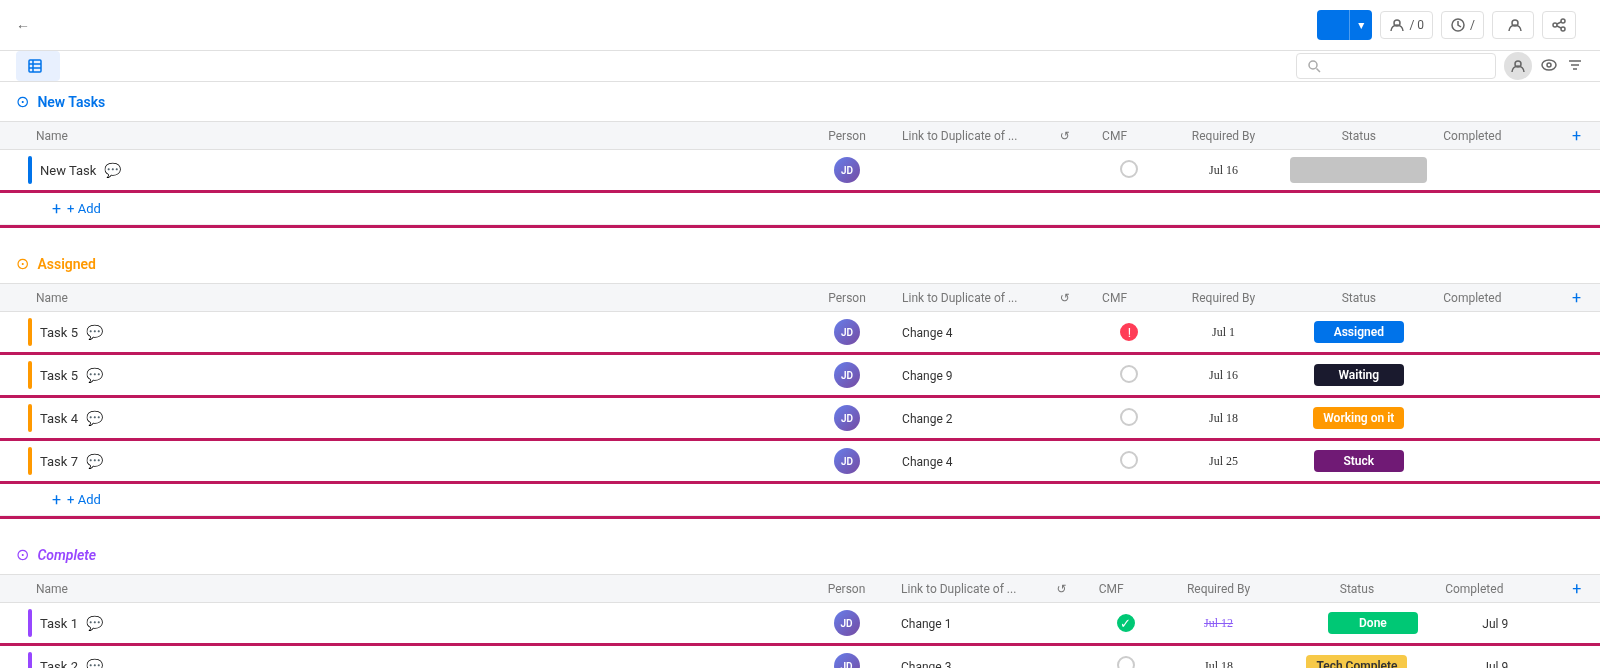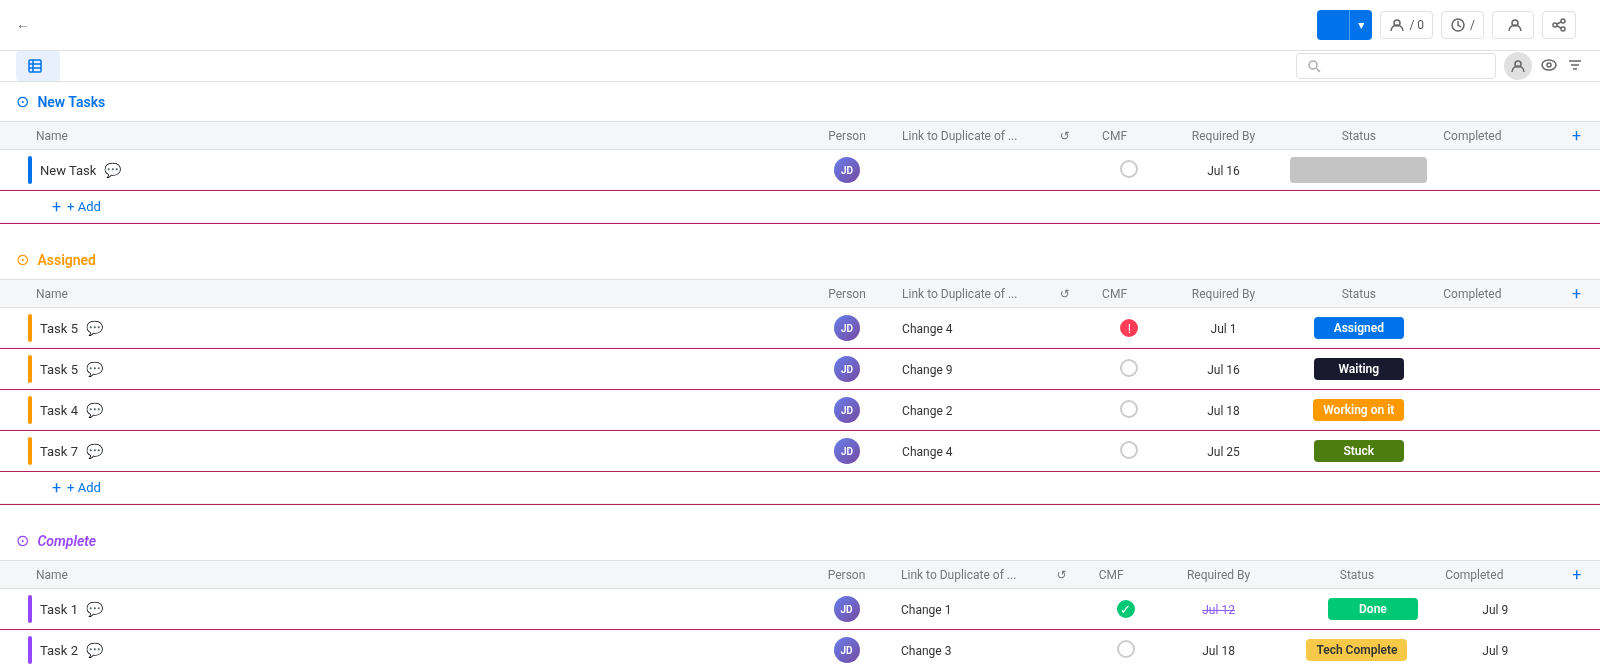--- a/index.html
+++ b/index.html
@@ -49,41 +49,41 @@
     .col-name { width: 50%; padding-left: 36px !important; }
     .col-person { width: 80px; text-align: center !important; }
     .col-link { width: 120px; }
     .col-cmf { width: 60px; text-align: left; }
     .col-cmf2 { width: 50px; text-align: center !important; }
     .col-req { width: 100px; text-align: center !important; }
     .col-status { width: 130px; text-align: center !important; }
     .col-completed { width: 100px; text-align: right; }
     .col-add { width: 40px; text-align: center !important; }
 
-    tbody tr { border-bottom: 1px solid #be185d; }
+    tbody tr { border-bottom: 3px solid #be185d; }
     .task-row td { padding: 6px 8px; vertical-align: middle; }
     .task-name-cell { display: flex; align-items: center; gap: 8px; padding-left: 20px; }
     .left-bar { width: 4px; height: 28px; border-radius: 2px; flex-shrink: 0; }
     .left-bar.blue { background: #0073ea; }
     .left-bar.orange { background: #ff9900; }
     .left-bar.purple { background: #9747ff; }
     .task-name { font-size: 13px; color: #333; }
     .chat-icon { color: #ccc; font-size: 14px; cursor: pointer; }
     .avatar-placeholder { width: 26px; height: 26px; border-radius: 50%; background: linear-gradient(135deg, #667eea, #764ba2); display: flex; align-items: center; justify-content: center; color: #fff; font-size: 10px; font-weight: 600; }
     .link-value { color: #333; font-size: 12px; margin-top: 20px; }
     .circle-check { width: 18px; height: 18px; border-radius: 50%; border: 2px solid #ccc; display: inline-flex; align-items: center; justify-content: center; cursor: pointer; }
     .circle-check.checked { background: #00c875; border-color: #00c875; color: #fff; }
     .circle-check.error { background: #ff3d57; border-color: #ff3d57; color: #fff; }
-    .date-value { font-size: 12px; color: #333; text-align: center; }
+    .date-value { font-size: 12px; color: #333; text-align: center; font-family: Liberation Serif, serif; }
     .date-value.strikethrough { text-decoration: line-through; color: #8b5cf6; }
     .status-badge { border-radius: 4px; padding: 4px 10px; font-size: 12px; font-weight: 600; color: #fff; text-align: center; display: inline-block; min-width: 90px; }
     .status-assigned { background: #0073ea; }
     .status-waiting { background: #1a1a2e; }
     .status-working { background: #ff9900; }
-    .status-stuck { background: #4d7c0f; }
+    .status-stuck { background: #701a75; }
     .status-done { background: #00c875; margin-left: 32px; }
     .status-tech-complete { background: #f7c948; color: #333; }
     .add-row { display: flex; align-items: center; gap: 6px; padding: 6px 16px 6px 52px; color: #0073ea; font-size: 13px; cursor: pointer; border-bottom: 1px solid #f0f0f0; }
     .add-plus-icon { font-size: 16px; color: #0073ea; }
 
     .cell-center { text-align: center; }
     .completed-val { font-size: 12px; color: #333; }
   </style>
 </head>
 <body>

